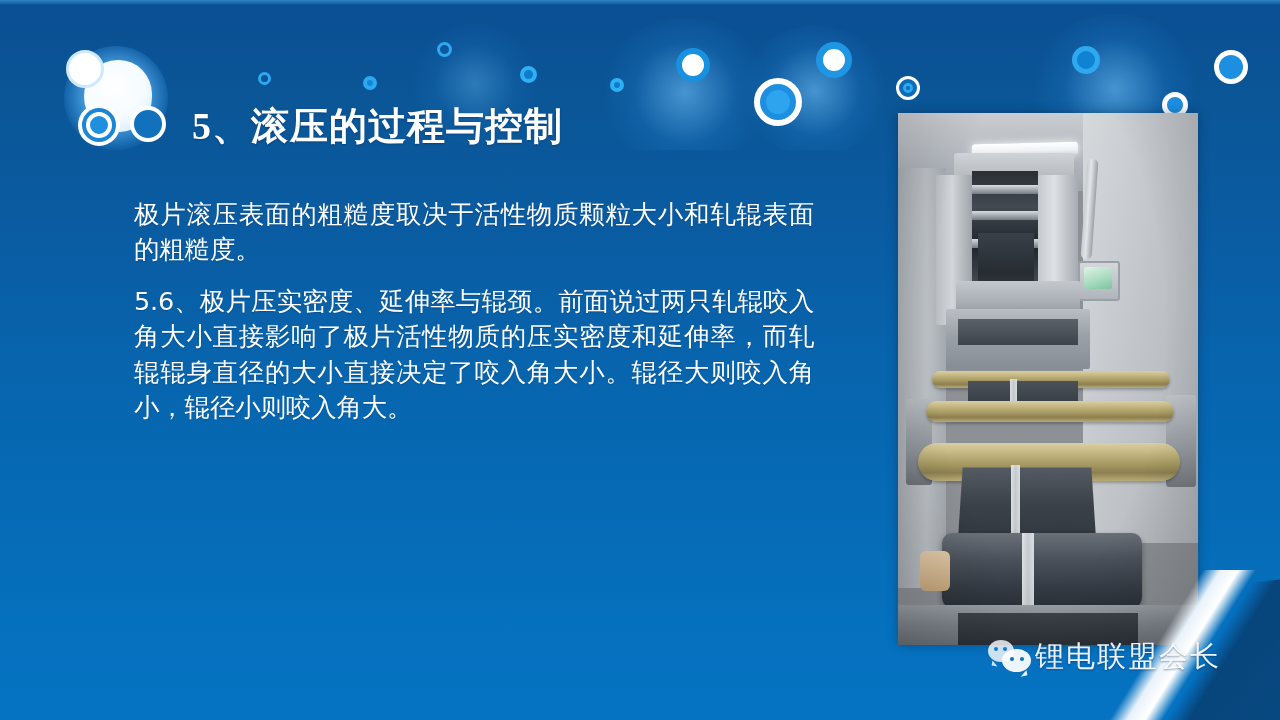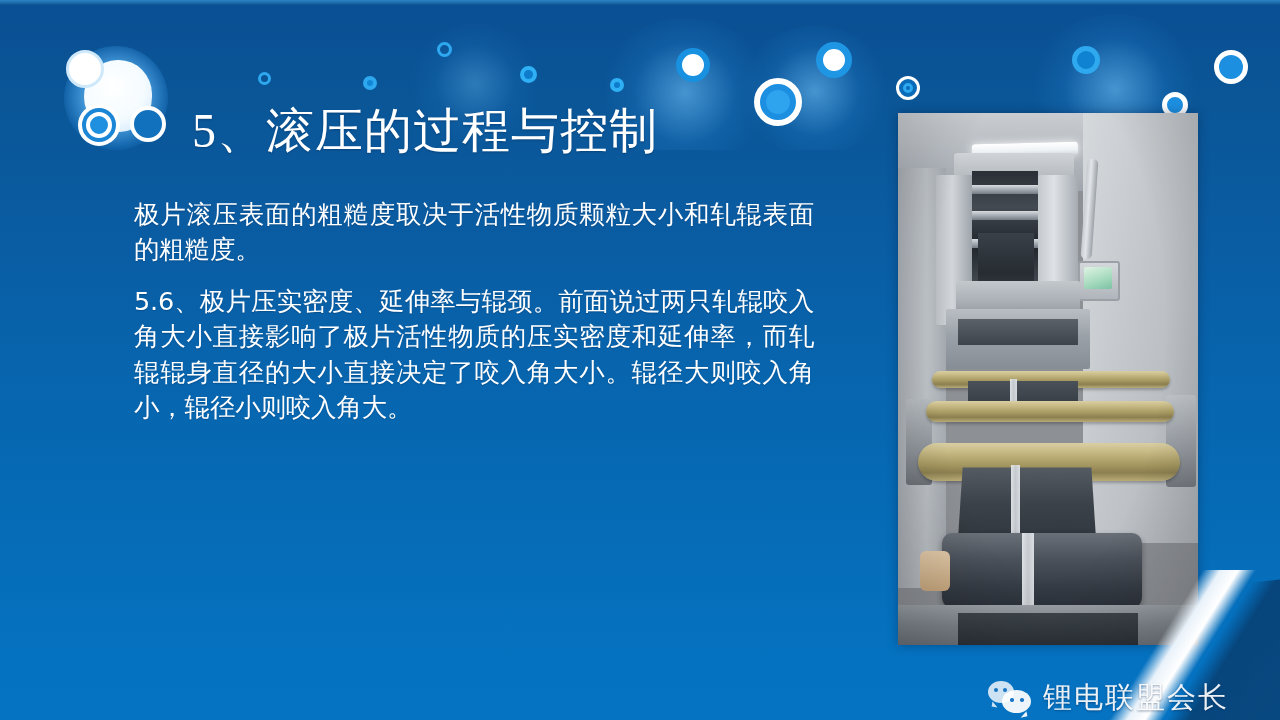--- a/index.html
+++ b/index.html
@@ -118,22 +118,22 @@
     box-sizing: border-box;
   }
 
   
   #slide-title {
     position: absolute;
     left: 192px;
     top: 107px;
     margin: 0;
     font-family: "Liberation Serif", "DejaVu Serif", serif;
-    font-weight: normal;
-    font-size: 48px;
+    font-weight: bold;
+    font-size: 38px;
     line-height: 1;
     letter-spacing: 1px;
     color: #ffffff;
     white-space: nowrap;
     text-shadow: 0 1px 2px rgba(0,30,70,.35);
   }
 
   
   #body-copy {
     position: absolute;
@@ -328,22 +328,21 @@
     transform: rotate(-6deg);
   }
 
   
   #watermark {
     position: absolute;
     left: 988px;
     top: 640px;
     display: flex;
     align-items: flex-start;
-    gap: 11px;
-    margin-top: 41px;
+    gap: 3px;
   }
   #wechat-icon {
     position: relative;
     width: 44px; height: 32px;
     flex: none;
   }
   #wechat-icon .bub-big {
     position: absolute;
     left: 0; top: 0;
     width: 26px; height: 22px;

